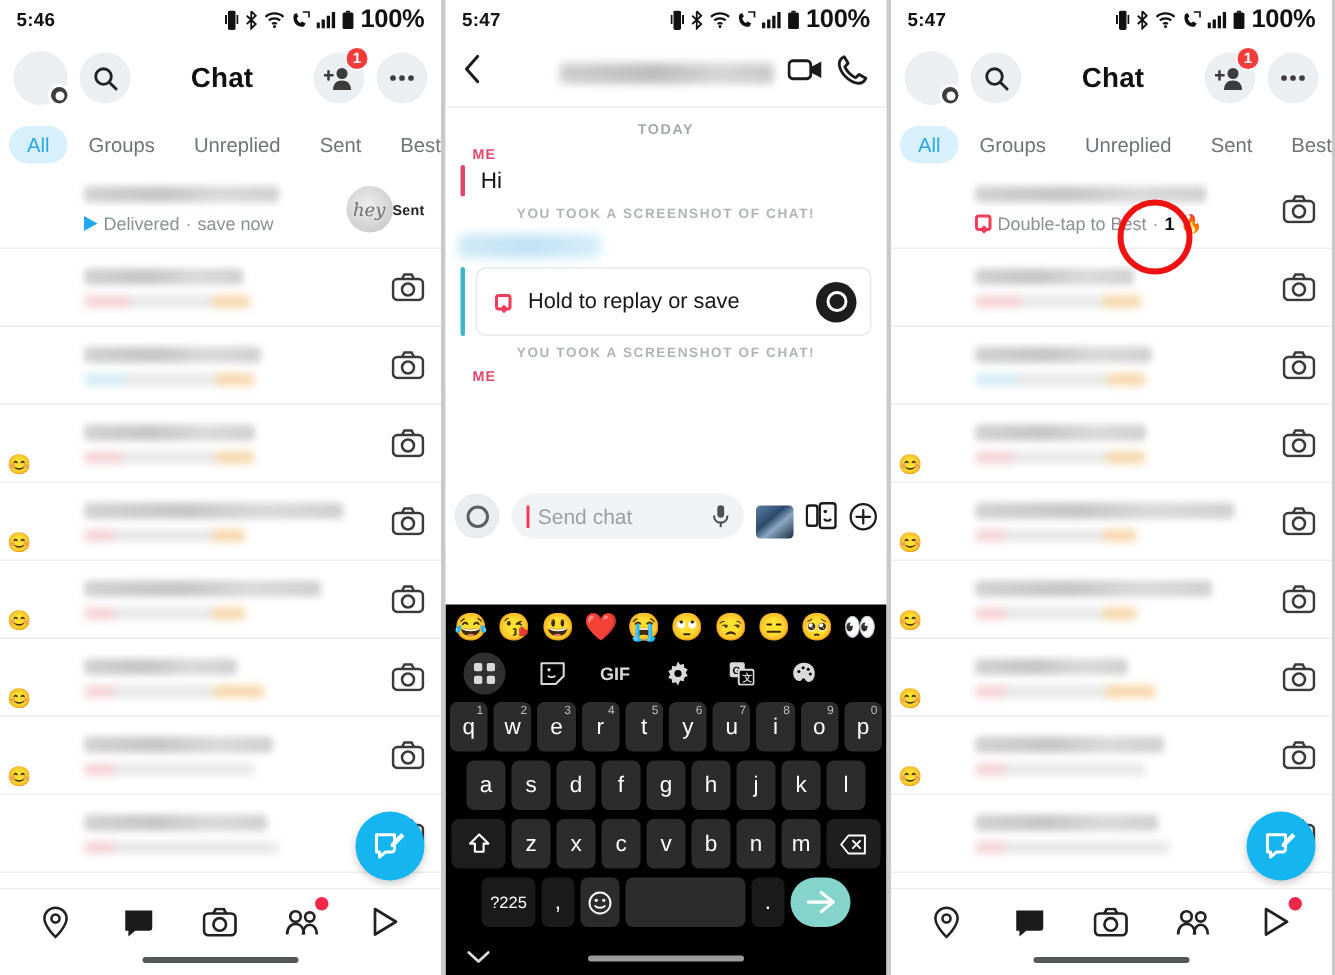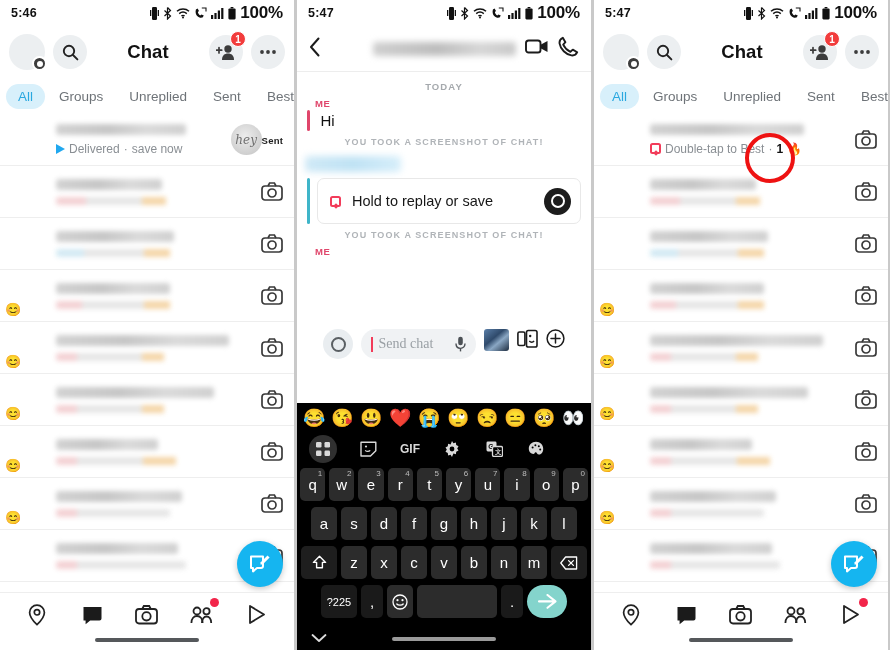--- a/index.html
+++ b/index.html
@@ -208,22 +208,22 @@
     width:27px;height:27px;border-radius:50%;background:#1d1d1d;
     display:flex;align-items:center;justify-content:center;flex:0 0 auto;
   }
   .snap-circle::after{ content:""; width:10px;height:10px;border-radius:50%;border:2.5px solid #fff; }
   .card-wrap { display:flex; align-items:stretch; }
   .card-bar { width:3px; border-radius:2px; flex:0 0 auto; }
 
   
   .composer {
     position:absolute; left:0; right:0;
-    display:flex; align-items:flex-start; gap:8px;
-    padding: 7px 26px; background:#fff;font-family:Liberation Serif, serif;
+    display:flex; align-items:flex-end; gap:8px;
+    padding: 7px 6px; background:#fff;
   }
   .comp-cam {
     width:30px;height:30px;border-radius:50%;background:#e9edf0;
     display:flex;align-items:center;justify-content:center;flex:0 0 auto;
   }
   .comp-cam::after{content:"";width:11px;height:11px;border-radius:50%;border:2.5px solid #5a5f63;}
   .comp-input {
     flex: 1 1 auto; height:30px; border-radius:15px; background:#f0f2f4;
     display:flex; align-items:center; padding: 0 10px; gap:6px; min-width:0;
   }

